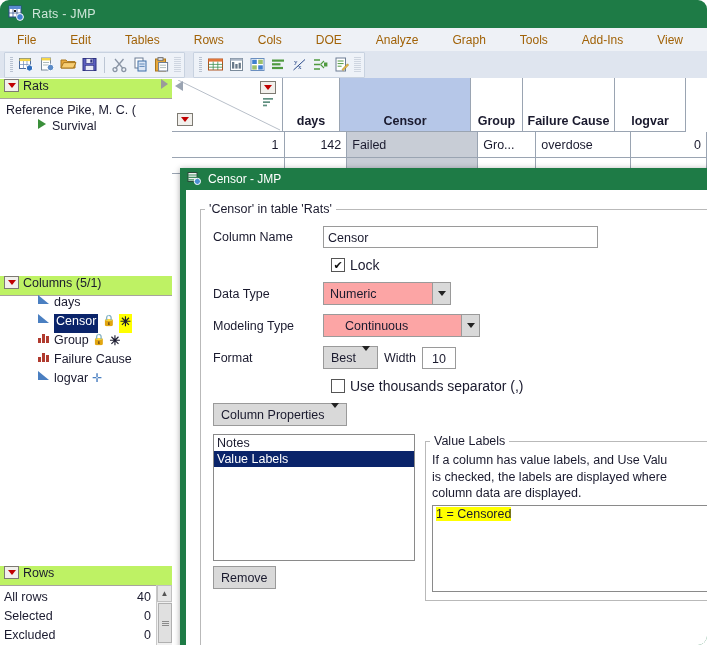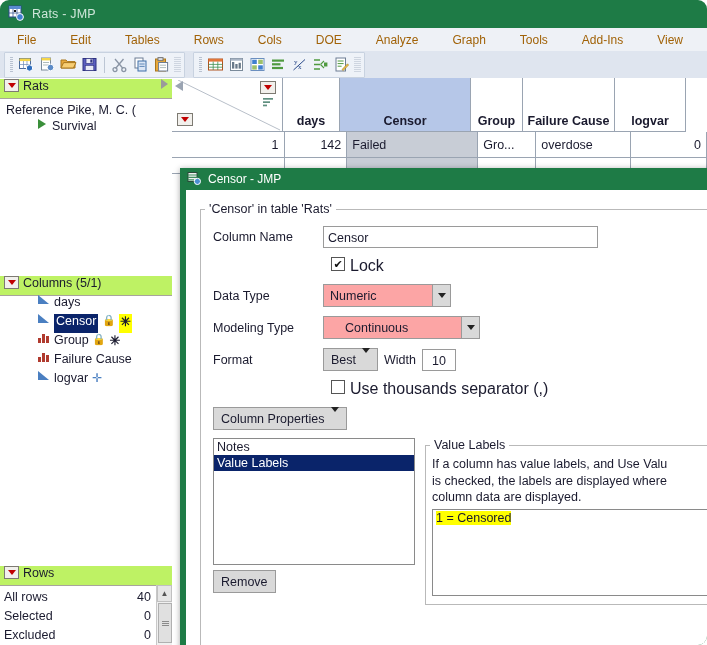--- a/index.html
+++ b/index.html
@@ -186,21 +186,21 @@
     align-items:center; justify-content:center; background:#d9d9d9;
   }
   .combo .carrow i { width:0;height:0;border-left:4px solid transparent;border-right:4px solid transparent;border-top:5px solid #222; }
   .btnlike {
     display:inline-flex; align-items:center; height:23px; padding:0 7px;
     border:1px solid #9a9a9a; background:#d9d9d9; font-size:12.5px; box-sizing:border-box;
   }
   .btnlike .carrow i { width:0;height:0;border-left:4px solid transparent;border-right:4px solid transparent;border-top:5px solid #222; margin-left:6px; }
   .chk { width:12px; height:12px; border:1px solid #555; background:#fff; display:inline-flex; align-items:center; justify-content:center; margin-right:5px; }
   .chk.on::after { content:"✔"; font-size:11px; color:#111; line-height:1; }
-  .chkrow { display:flex; align-items:flex-start; font-size:16px;padding-left:8px; }
+  .chkrow { display:flex; align-items:center; font-size:14px;padding-left:8px; }
 
   .listbox {
     border:1px solid #8a8a8a; background:#ffffff; overflow:hidden;
   }
   .lb-item { font-size:12.5px; padding:1px 3px; }
   .lb-item.sel { background:#0a246a; color:#ffffff; }
 
   .vlbox { border:1px solid #8a8a8a; background:#ffffff; }
   .vl-line { font-size:12.5px; padding:1px 3px; white-space:nowrap; }
   .vl-line span.hl { background:#ffff00; }

